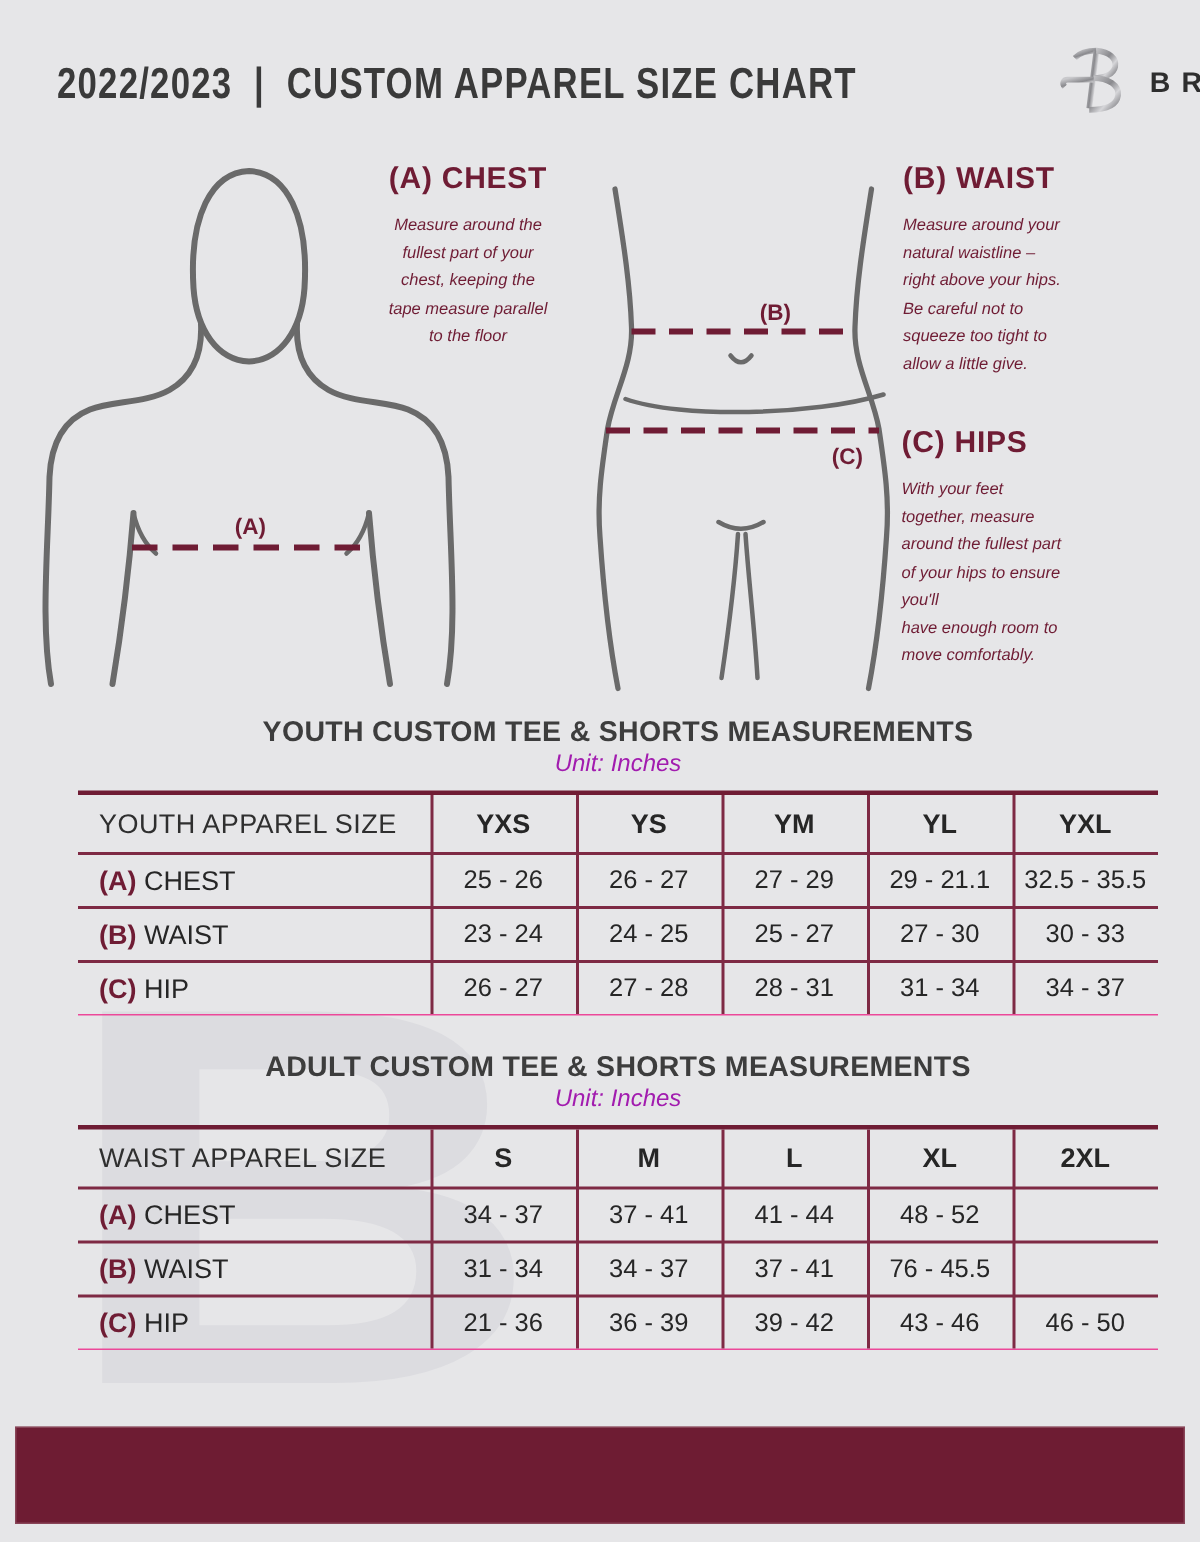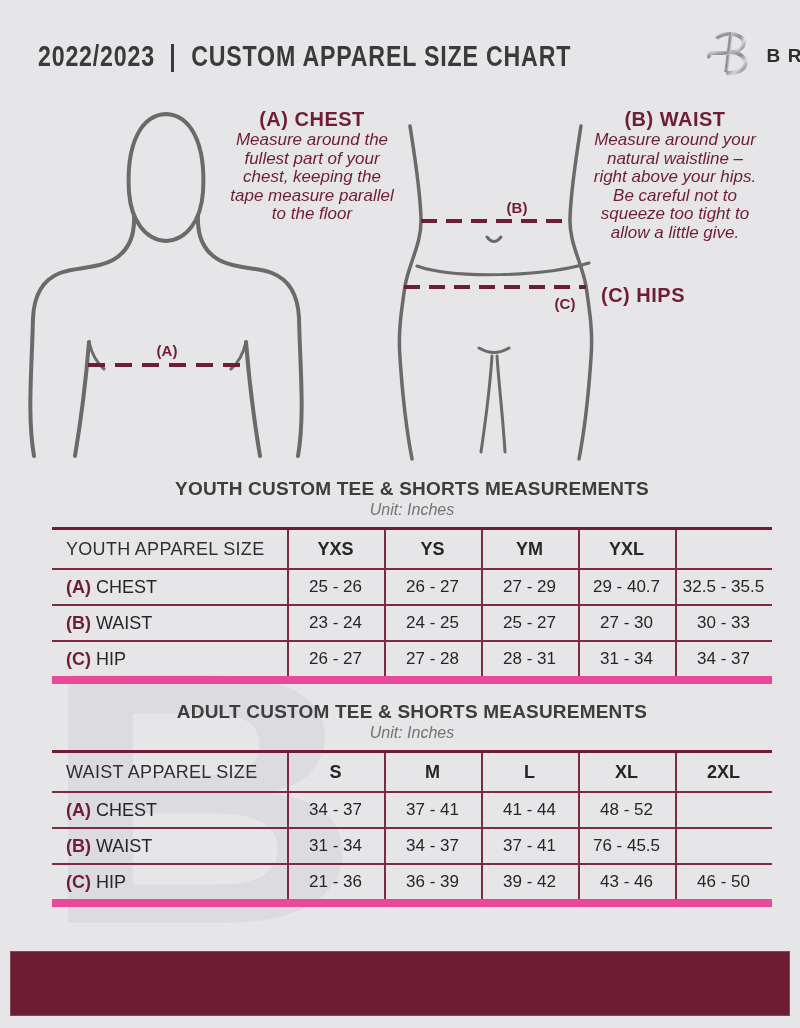--- a/index.html
+++ b/index.html
@@ -26,40 +26,40 @@
     font-size:29px; font-weight:700; color:#3a3a3a; letter-spacing:1px;
     white-space:pre; display:inline-block; transform:scaleX(0.80);
     transform-origin:left center;
   }
   .brand { display:flex; align-items:center; gap:12px; }
   .brand-name { font-size:19px; font-weight:700; color:#2e2e2e; letter-spacing:7.5px; }
   
   .guide-block { position:absolute; z-index:2; }
   .guide-heading { font-size:20px; font-weight:700; color:#6f1c34; letter-spacing:0.5px; }
   .guide-body {
-    font-size:17px; font-style:italic; line-height:18.5px;
+    margin-top:10px; font-size:11px; font-style:italic; line-height:18.5px;
     color:#6f1c34; white-space:pre-line;
   }
   .g-chest { left:222px; top:108px; width:180px;text-align:center; }
-  .g-waist { left:579px; top:108px; width:192px;text-align:center; }
+  .g-waist { left:602px; top:108px; width:192px; }
   .g-hips  { left:601px; top:284px; width:196px; }
   
   .fig { position:absolute; z-index:1; }
   .fig-chest { left:25px; top:98px; }
   .fig-waist { left:393px; top:118px; }
   .fig-label { font:700 15px "Liberation Sans", sans-serif; fill:#6f1c34; }
   
   .size-section { position:absolute; left:52px; width:720px; z-index:2; }
   .sec-youth { top:478px; }
   .sec-adult { top:701px; }
   .table-title { text-align:center; font-size:19px; font-weight:700; color:#3d3d3d; line-height:21px; letter-spacing:0.2px; }
-  .table-unit  { text-align:center; font-size:16px; font-weight:500; font-style:italic; color:#737373; line-height:21px; }
+  .table-unit  { text-align:center; font-size:16px; font-weight:500; font-style:italic; color:#a21caf; line-height:21px; }
   .s-table {
     position:relative; margin-top:7px; width:720px;
-    border-top:3px solid #6f1c34; border-bottom:8px solid #ec4899;
+    border-top:3px solid #6f1c34; border-bottom:1px solid #ec4899;
   }
   .t-row { display:grid; grid-template-columns:235px repeat(5, 97px); height:36px; }
   .t-row.head { height:38px; }
   .t-row + .t-row { border-top:2px solid #7e2a44; }
   .t-cell { display:flex; align-items:center; justify-content:center; }
   .corner-cell { justify-content:flex-start; padding-left:14px;
     font-size:18px; color:#2f2f2f; letter-spacing:0.3px; }
   .size-head { font-size:18px; font-weight:700; color:#262626; }
   .label-cell { justify-content:flex-start; padding-left:14px; font-size:18px; color:#262626; }
   .row-prefix { color:#6f1c34; font-weight:700; margin-right:5px; }
@@ -151,47 +151,55 @@
     <div class="guide-heading">(B) WAIST</div>
     <div class="guide-body">Measure around your
 natural waistline –
 right above your hips.
 Be careful not to
 squeeze too tight to
 allow a little give.</div>
   </div>
   <div class="guide-block g-hips">
     <div class="guide-heading">(C) HIPS</div>
+    <div class="guide-body">With your feet
+together, measure
+around the fullest part
+of your hips to ensure
+you'll
+have enough room to
+move comfortably.</div>
   </div>
 
   <div class="size-section sec-youth">
     <div class="table-title">YOUTH CUSTOM TEE &amp; SHORTS MEASUREMENTS</div>
     <div class="table-unit">Unit: Inches</div>
     <div class="s-table">
       <div class="v-line" style="left:235px"></div>
       <div class="v-line" style="left:332px"></div>
       <div class="v-line" style="left:429px"></div>
       <div class="v-line" style="left:526px"></div>
       <div class="v-line" style="left:623px"></div>
       <div class="t-row head">
         <div class="t-cell corner-cell">YOUTH APPAREL SIZE</div>
         <div class="t-cell size-head">YXS</div>
         <div class="t-cell size-head">YS</div>
         <div class="t-cell size-head">YM</div>
+        <div class="t-cell size-head">YL</div>
         <div class="t-cell size-head">YXL</div>
       </div>
       <div class="t-row">
         <div class="t-cell label-cell">
           <span class="row-prefix">(A)</span>
           <span>CHEST</span>
         </div>
         <div class="t-cell cell-val">25 - 26</div>
         <div class="t-cell cell-val">26 - 27</div>
         <div class="t-cell cell-val">27 - 29</div>
-        <div class="t-cell cell-val">29 - 40.7</div>
+        <div class="t-cell cell-val">29 - 21.1</div>
         <div class="t-cell cell-val">32.5 - 35.5</div>
       </div>
       <div class="t-row">
         <div class="t-cell label-cell">
           <span class="row-prefix">(B)</span>
           <span>WAIST</span>
         </div>
         <div class="t-cell cell-val">23 - 24</div>
         <div class="t-cell cell-val">24 - 25</div>
         <div class="t-cell cell-val">25 - 27</div>

